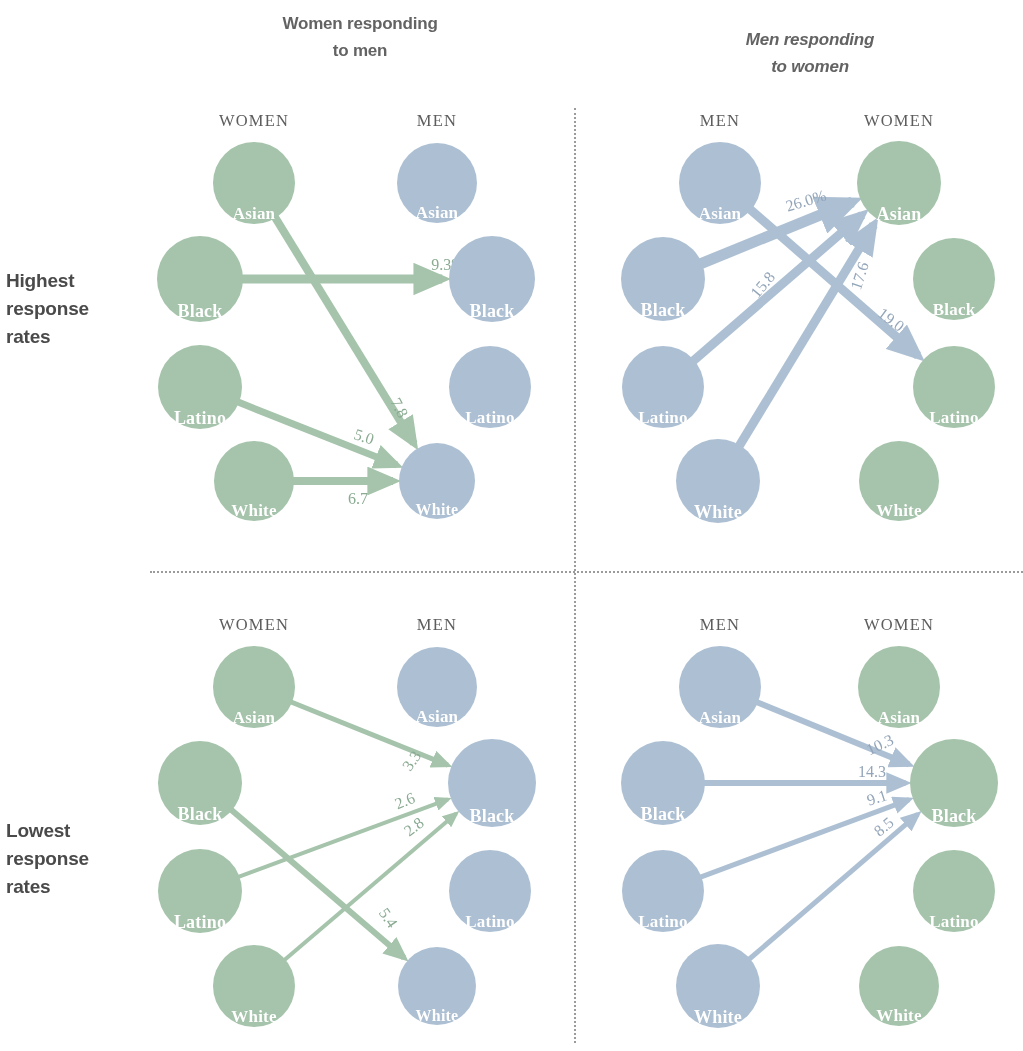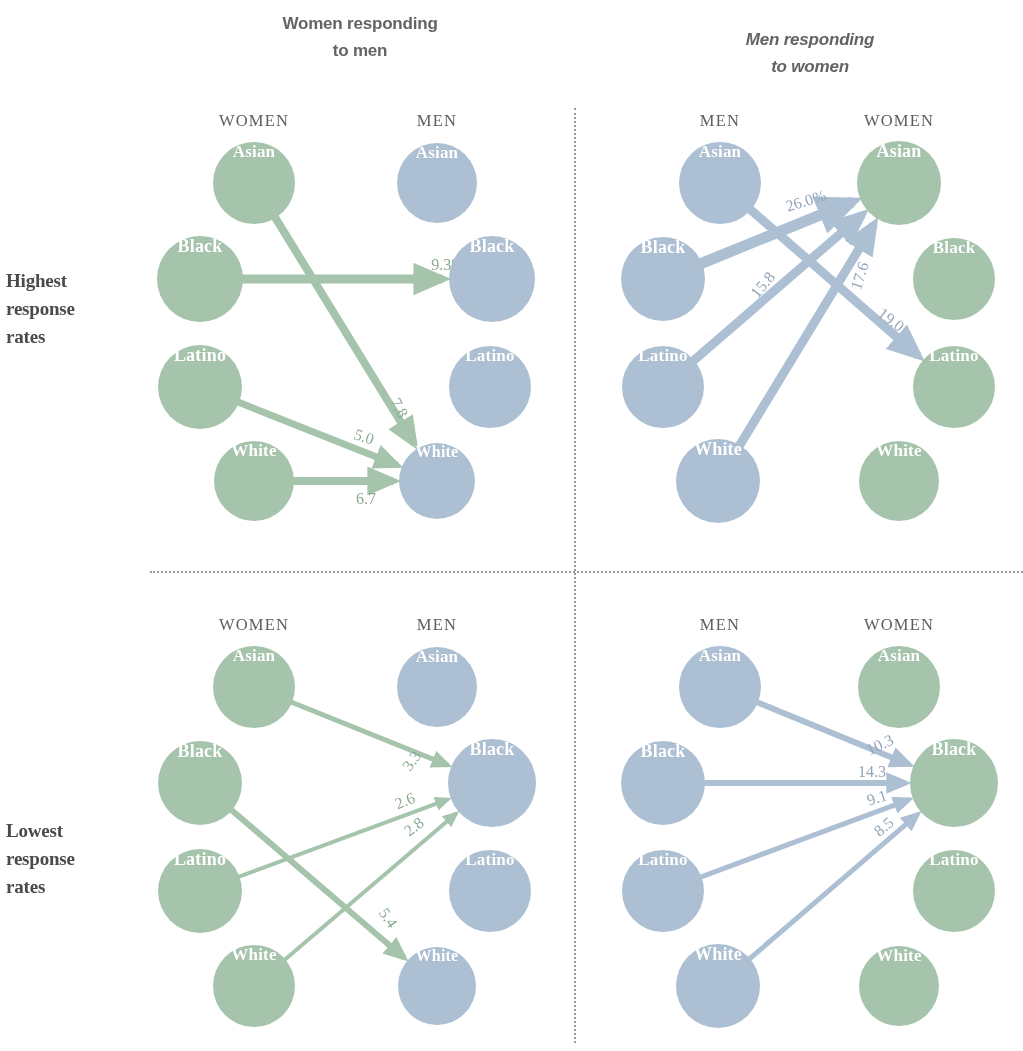--- a/index.html
+++ b/index.html
@@ -16,21 +16,21 @@
     line-height:27px;
     color:#636363;
     text-align:center;
     letter-spacing:-0.2px;
   }
   #title-left{left:140px;top:10px;width:440px;}
   #title-right{left:600px;top:26px;width:420px;font-style:italic;}
 
   .row-label{
     position:absolute;
-    font-family:Liberation Serif, serif;
+    font-family:Liberation Sans, sans-serif;
     font-weight:bold;
     font-size:19px;
     line-height:28px;
     color:#4a4a4a;
     left:6px;
     width:140px;
     text-align:left;
     letter-spacing:-0.2px;
   }
   #rowlabel-high{top:267px;}
@@ -52,21 +52,21 @@
     border-left:2px dotted #9b9b9b;
   }
   .divider-h{
     position:absolute;left:150px;top:571px;width:873px;height:0;
     border-top:2px dotted #9b9b9b;
   }
   svg.links{position:absolute;left:0;top:0;overflow:visible;}
 
   .node{
     position:absolute;border-radius:50%;
-    display:flex;align-items:flex-start;justify-content:center;
+    display:flex;align-items:flex-end;justify-content:center;
     transform:translate(-50%,-50%);
     font-family:"Liberation Serif", serif;
     font-weight:bold;
     color:#ffffff;
     font-size:17px;
     letter-spacing:0.2px;
     text-shadow:0 0 1px rgba(0,0,0,0.05);
     user-select:none;
   }
   .node.green{background:#a5c4ab;}
@@ -121,21 +121,21 @@
       <line x1="757.0067447349899" y1="702.1822542502522" x2="909.1293220088248" y2="764.5915167215692" stroke="#adc0d3" stroke-width="6" stroke-linecap="butt" marker-end="url(#arrow-blue)"></line>
       <line x1="704" y1="783" x2="905.5" y2="783" stroke="#adc0d3" stroke-width="6" stroke-linecap="butt" marker-end="url(#arrow-blue)"></line>
       <line x1="700.5006149723823" y1="877.0822459896312" x2="909.2336408767186" y2="799.6143188498777" stroke="#adc0d3" stroke-width="5" stroke-linecap="butt" marker-end="url(#arrow-blue)"></line>
       <line x1="749.0829884285712" y1="959.2633616483054" x2="917.7996903057494" y2="814.1384019827664" stroke="#adc0d3" stroke-width="5" stroke-linecap="butt" marker-end="url(#arrow-blue)"></line>
     </svg>
     <div class="col-head" style="left: 254px; top: 111px;">WOMEN</div>
     <div class="col-head" style="left: 437px; top: 111px;">MEN</div>
     <div class="edge-label green" style="left: 399px; top: 408px; transform: translate(-50%, -50%) rotate(62deg);">7.8</div>
     <div class="edge-label green" style="left: 408px; top: 265px; transform: translate(-50%, -50%) rotate(0deg); margin-left: 40px;">9.3%</div>
     <div class="edge-label green" style="left: 364px; top: 437px; transform: translate(-50%, -50%) rotate(18deg);">5.0</div>
-    <div class="edge-label green" style="left: 366px; top: 499px; transform: translate(-50%, -50%) rotate(0deg);">6.7</div>
+    <div class="edge-label green" style="left: 358px; top: 499px; transform: translate(-50%, -50%) rotate(0deg);">6.7</div>
     <div class="node green" style="left: 254px; top: 183px; width: 82px; height: 82px; font-size: 17px;">
       <span>Asian</span>
     </div>
     <div class="node green" style="left: 200px; top: 279px; width: 86px; height: 86px; font-size: 18px;">
       <span>Black</span>
     </div>
     <div class="node green" style="left: 200px; top: 387px; width: 84px; height: 84px; font-size: 18px;">
       <span>Latino</span>
     </div>
     <div class="node green" style="left: 254px; top: 481px; width: 80px; height: 80px; font-size: 17px;">

